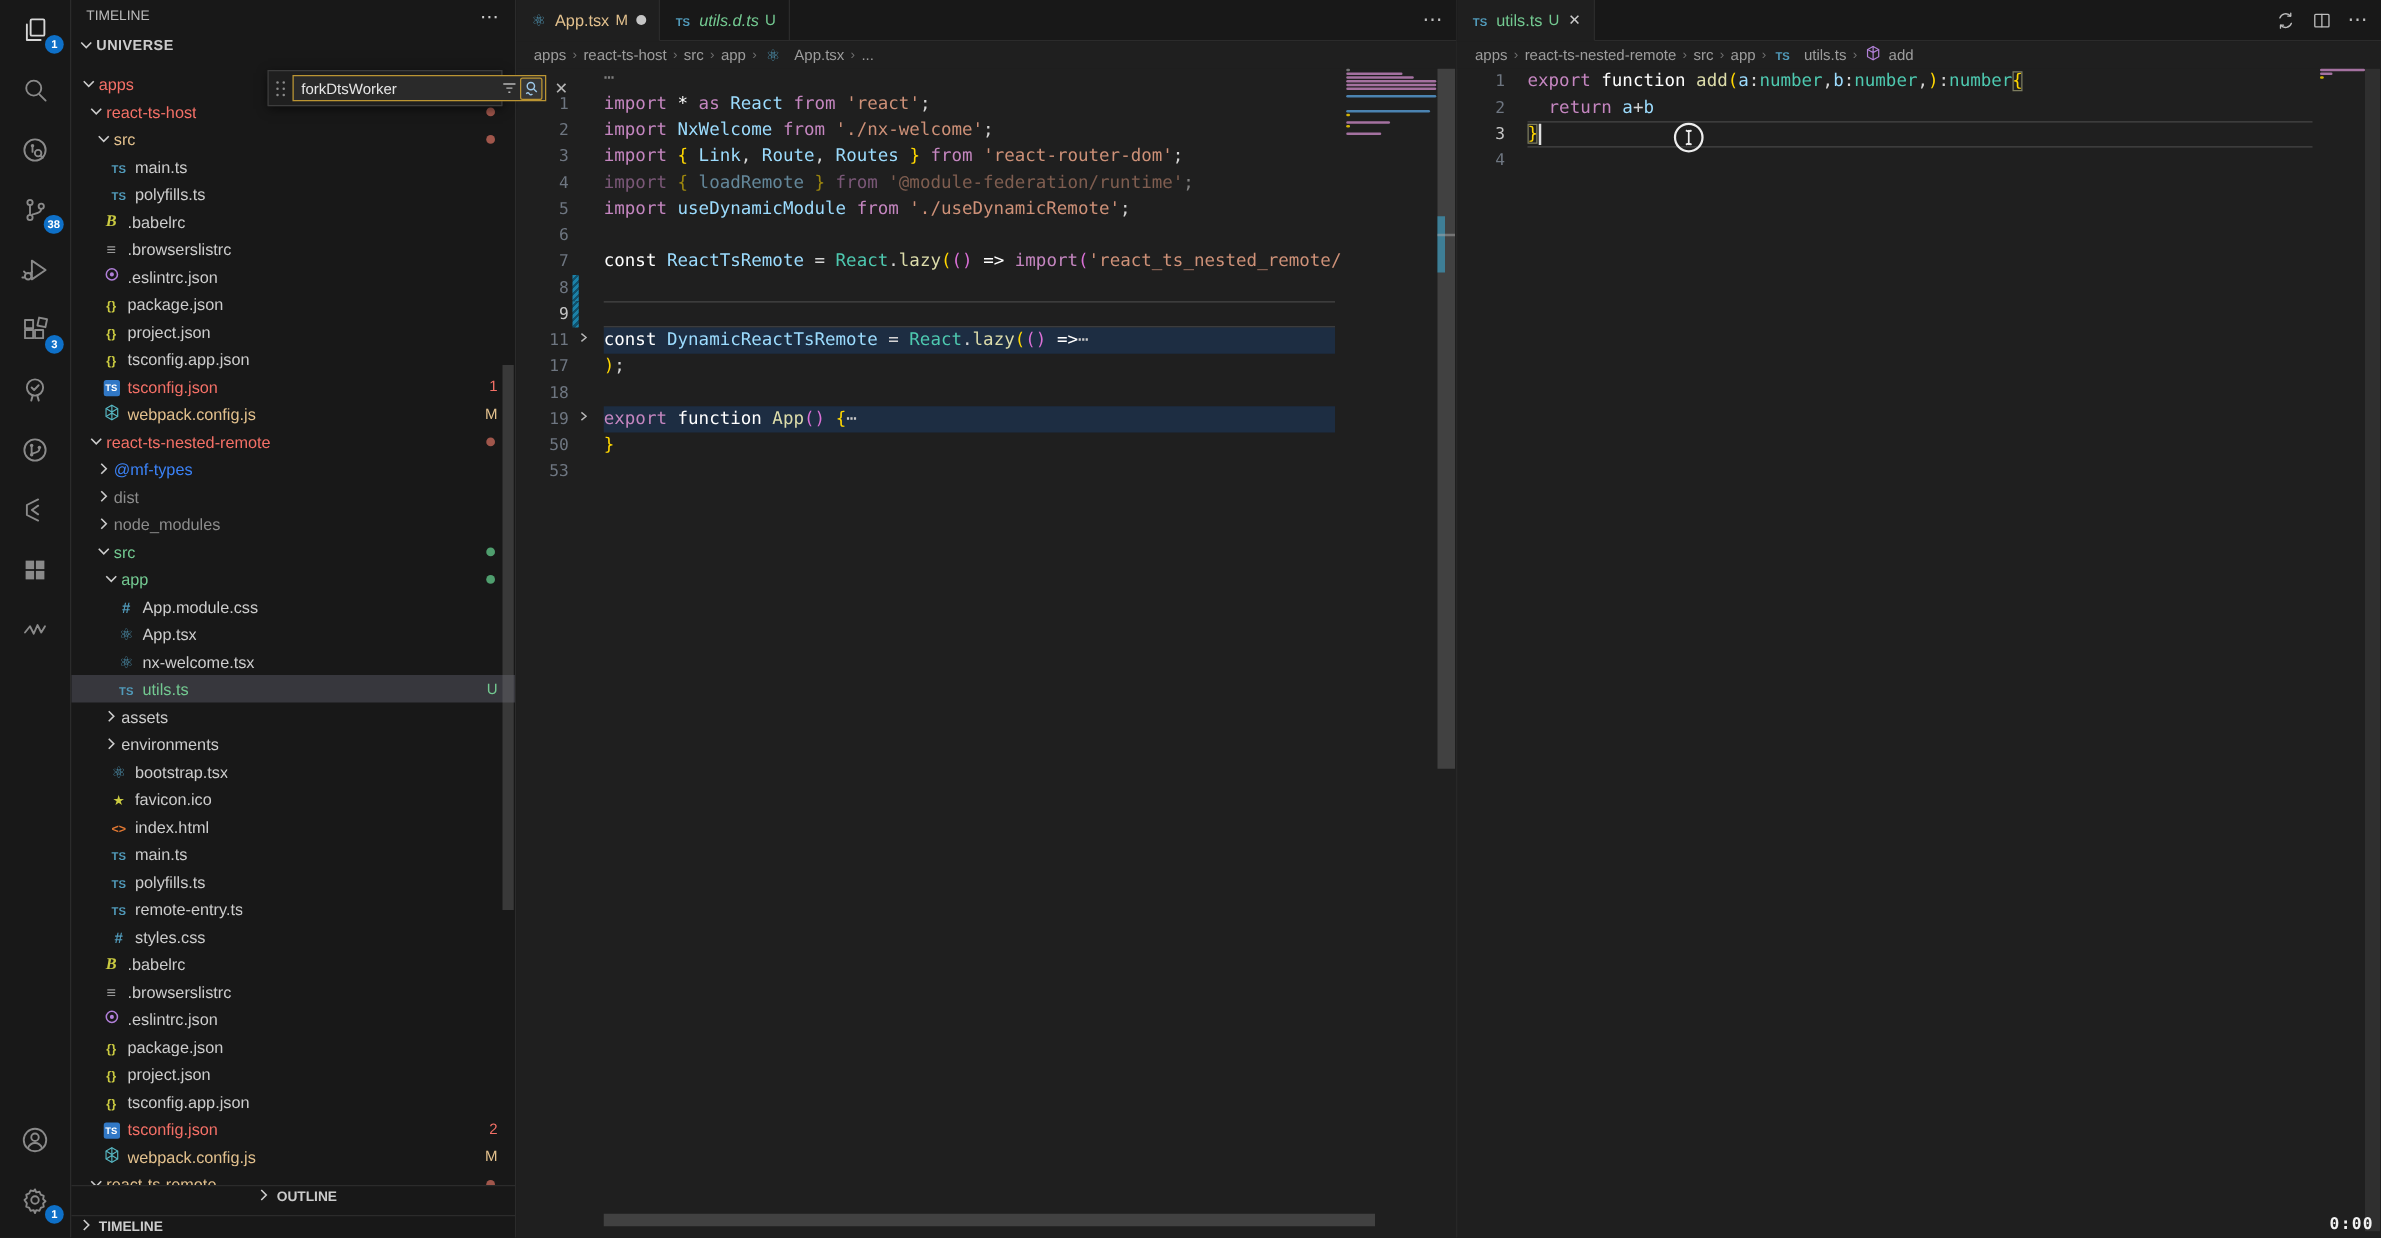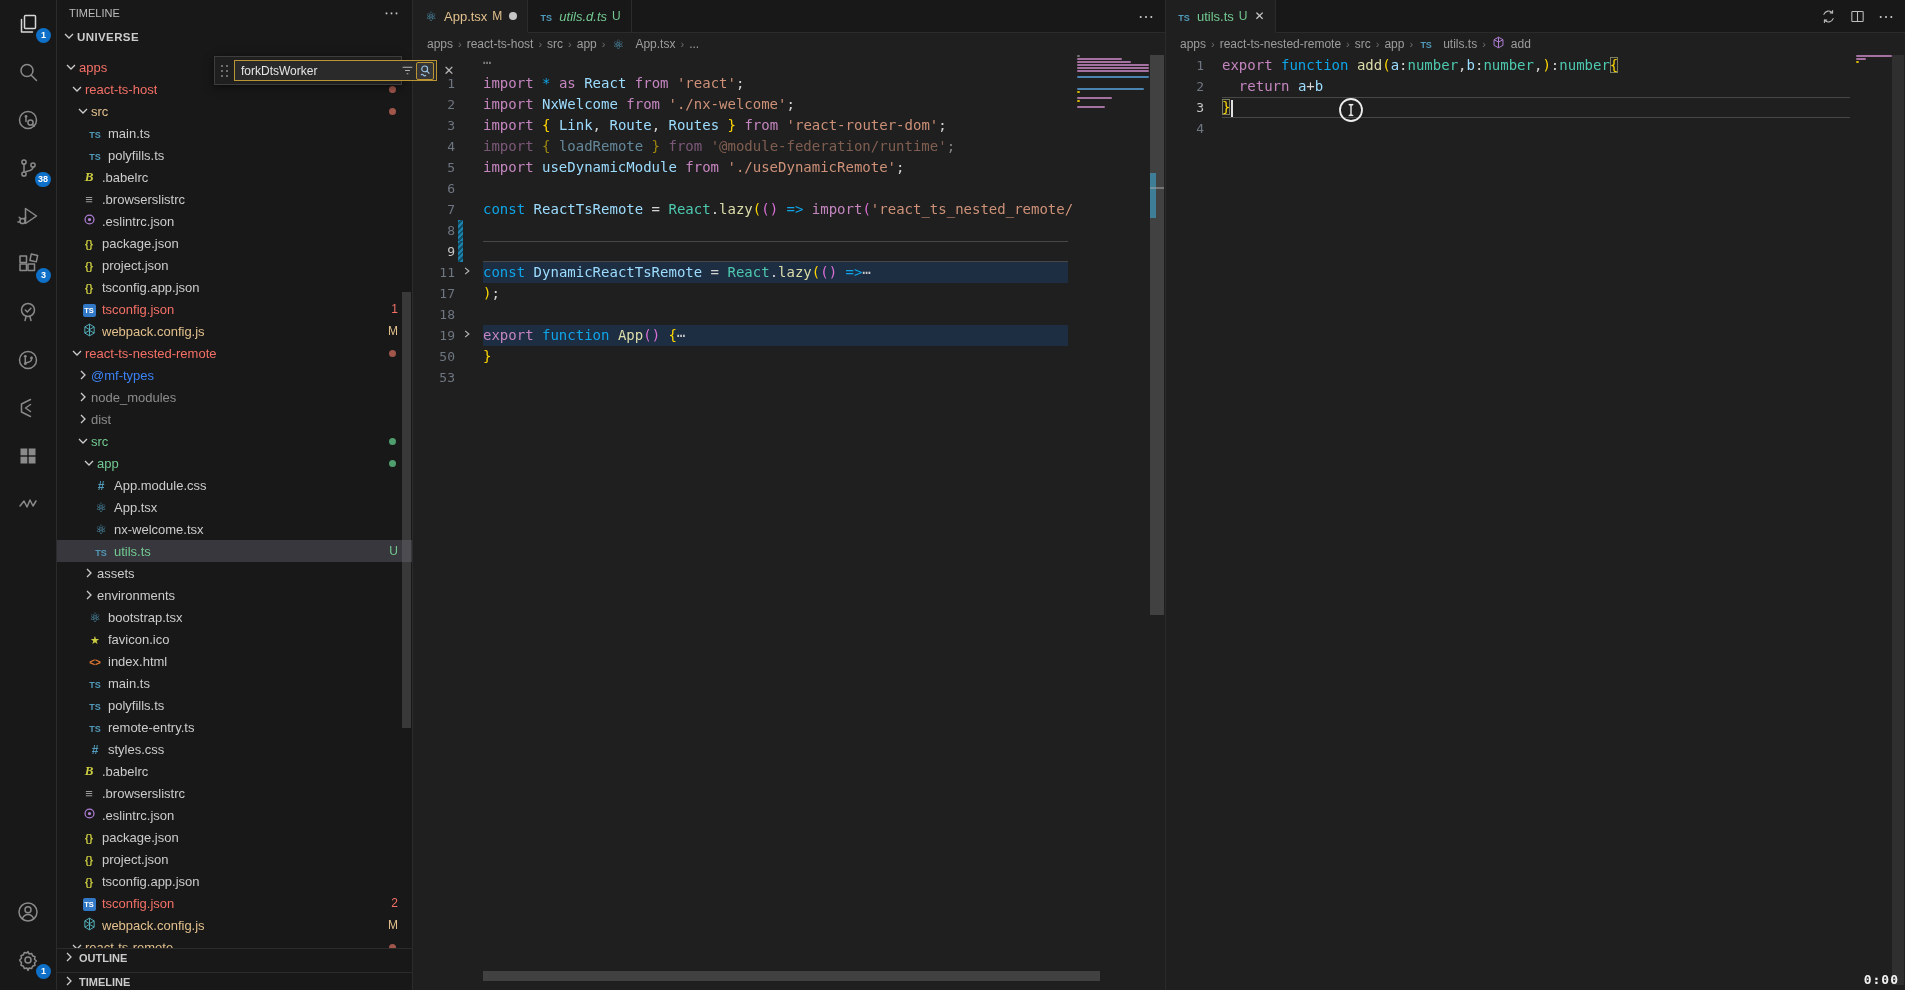--- a/index.html
+++ b/index.html
@@ -73,21 +73,21 @@
   #code1{top:52px;} #code2{top:55px;}
   .cl{position:relative;height:21px;white-space:pre;display:flex;align-items:center;}
   .cl .ln{flex:none;text-align:right;color:#6e7681;font-size:13px;}
   .cl.cur .ln{color:#c6c6c6;}
   .cl .foldc{flex:none;color:#b8b8b8;font-size:10px;text-align:center;}
   .cl .src{position:relative;z-index:2;}
   .selbg{position:absolute;top:0;height:21px;background:#1d2d42;z-index:0;}
   .curline{position:absolute;top:0;height:21px;border-top:1px solid #474747;border-bottom:1px solid #474747;z-index:0;}
   .gitbar{position:absolute;top:0;bottom:0;width:5px;z-index:1;
     background:repeating-linear-gradient(135deg,#1b81a8 0 2px,#10506b 2px 4px);}
-  .tk-kw{color:#C586C0;} .tk-kb{color:#0ea5e9;} .tk-ty{color:#4EC9B0;} .tk-fn{color:#DCDCAA;}
+  .tk-kw{color:#C586C0;} .tk-kb{color:#ffffff;} .tk-ty{color:#4EC9B0;} .tk-fn{color:#DCDCAA;}
   .tk-vr{color:#9CDCFE;} .tk-st{color:#CE9178;} .tk-{color:#D4D4D4;}
   .tk-b1{color:#FFD700;} .tk-b2{color:#DA70D6;}
   .tk-dim{color:#7e7e7e;} .tk-foldmark{color:#c8c8c8;}
   .dimline .src{opacity:.55;}
   .m{outline:1px solid #7d7d60;outline-offset:-1px;}
   .caret{display:inline-block;width:2px;height:17px;background:#e0e0e0;vertical-align:middle;margin-left:1px;}
   
   .minimap{position:absolute;z-index:3;}
   .mm-dash{position:absolute;height:2px;border-radius:1px;opacity:.8;}
   .vscroll{position:absolute;z-index:4;}
@@ -339,29 +339,29 @@
             </svg>
           </span>
           <span class="lbl" style="color: #3b82f6;">@mf-types</span>
         </div>
         <div class="row" style="padding-left: 18px;">
           <span class="chev">
             <svg width="16" height="16" viewBox="0 0 16 16" fill="none" stroke="#cccccc" stroke-width="1.3">
               <path d="M6 4l4 4-4 4"></path>
             </svg>
           </span>
+          <span class="lbl" style="color: rgb(140, 140, 140);">dist</span>
+        </div>
+        <div class="row" style="padding-left: 18px;">
+          <span class="chev">
+            <svg width="16" height="16" viewBox="0 0 16 16" fill="none" stroke="#cccccc" stroke-width="1.3">
+              <path d="M6 4l4 4-4 4"></path>
+            </svg>
+          </span>
           <span class="lbl" style="color: rgb(140, 140, 140);">node_modules</span>
-        </div>
-        <div class="row" style="padding-left: 18px;">
-          <span class="chev">
-            <svg width="16" height="16" viewBox="0 0 16 16" fill="none" stroke="#cccccc" stroke-width="1.3">
-              <path d="M6 4l4 4-4 4"></path>
-            </svg>
-          </span>
-          <span class="lbl" style="color: rgb(140, 140, 140);">dist</span>
         </div>
         <div class="row" style="padding-left: 18px;">
           <span class="chev">
             <svg width="16" height="16" viewBox="0 0 16 16" fill="none" stroke="#cccccc" stroke-width="1.3">
               <path d="M4 6l4 4 4-4"></path>
             </svg>
           </span>
           <span class="lbl" style="color: rgb(115, 201, 145);">src</span>
           <span class="dot" style="background: rgb(79, 158, 110);"></span>
         </div>
@@ -507,21 +507,21 @@
           <svg width="13" height="13" viewBox="0 0 16 16" fill="none" stroke="currentColor" stroke-width="1.4">
               <circle cx="7" cy="6" r="3.6"></circle>
               <path d="M9.8 8.8l3 3"></path>
               <path d="M2.5 13.6c1-1.3 2-1.3 3 0s2 1.3 3 0"></path>
             </svg>
         </span>
       </span>
       <span class="mini-ic">✕</span>
     </div>
 
-    <div class="sb-section" style="top:948px;height:18px;">
+    <div class="sb-section" style="top:948px;height:18px;justify-content:center;">
       <span class="chev">
         <svg width="16" height="16" viewBox="0 0 16 16" fill="none" stroke="#cccccc" stroke-width="1.3">
             <path d="M6 4l4 4-4 4"></path>
           </svg>
       </span>
       <span>OUTLINE</span>
     </div>
     <div class="sb-section" style="top:972px;height:18px;">
       <span class="chev">
         <svg width="16" height="16" viewBox="0 0 16 16" fill="none" stroke="#cccccc" stroke-width="1.3">

